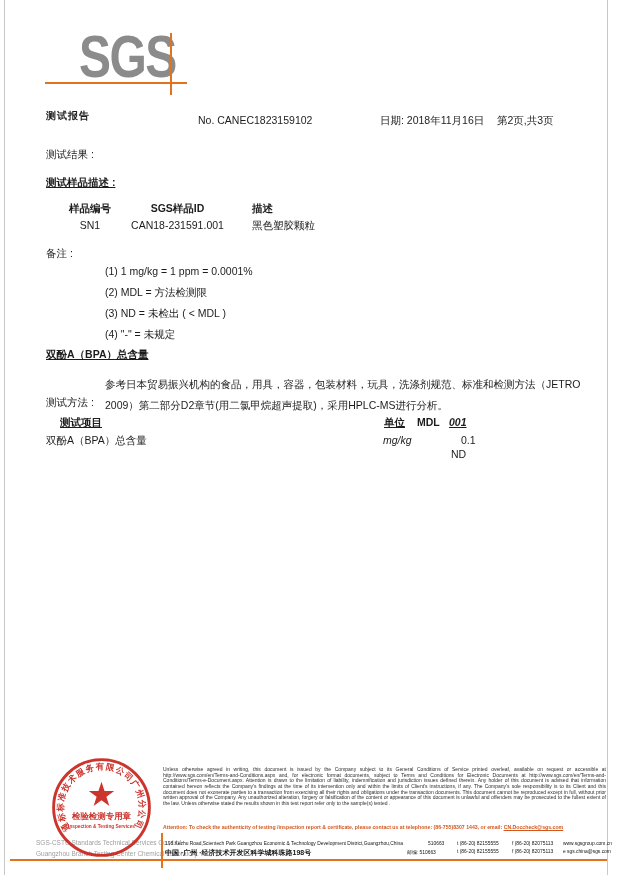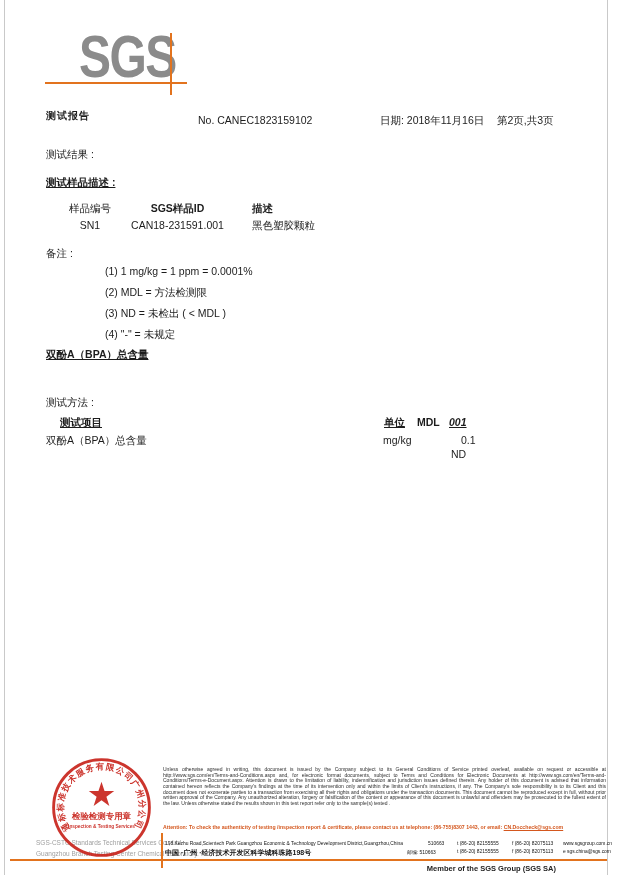--- a/index.html
+++ b/index.html
@@ -25,21 +25,21 @@
   
   .title       { left:46px;  top:109px; font-size:10px; font-weight:bold; letter-spacing:1px; }
   .report-no   { left:198px; top:114px; }
   .report-date { left:380px; top:114px; }
   .report-pages{ left:490px; top:114px;margin-left:7px; }
 
   
   .results-label   { left:46px; top:148px; }
   .sample-heading  { left:46px; top:176px; font-weight:bold; text-decoration:underline; }
 
-  .st-h1 { left:55px;  top:202px; width:70px; text-align:center; font-weight:normal; }
+  .st-h1 { left:55px;  top:202px; width:70px; text-align:center; font-weight:bold; }
   .st-h2 { left:130px; top:202px; width:95px; text-align:center; font-weight:bold; }
   .st-h3 { left:252px; top:202px; font-weight:bold; }
   .st-c1 { left:55px;  top:219px; width:70px; text-align:center; }
   .st-c2 { left:130px; top:219px; width:95px; text-align:center; }
   .st-c3 { left:252px; top:219px; }
 
   .notes-label { left:46px; top:247px; }
   .note-0 { left:105px; top:265px; }
   .note-1 { left:105px; top:286px; }
   .note-2 { left:105px; top:307px; }
@@ -47,21 +47,21 @@
 
   .bpa-heading  { left:46px; top:348px; font-weight:bold; text-decoration:underline; }
   .method-label { left:46px; top:396px; }
   .method-text  { left:105px; top:374px; width:478px; white-space:normal; line-height:21px; }
 
   .rt-h-item { left:60px;  top:416px; font-weight:bold; text-decoration:underline; }
   .rt-h-unit { left:384px; top:416px; font-weight:bold; text-decoration:underline; }
   .rt-h-mdl  { left:417px; top:416px; font-weight:bold; }
   .rt-h-001  { left:449px; top:416px; font-weight:bold; font-style:italic; text-decoration:underline; }
   .rt-c-item { left:46px;  top:434px; }
-  .rt-c-unit { left:383px; top:434px; }
+  .rt-c-unit { left:383px; top:434px;font-style:italic; }
   .rt-c-mdl  { left:421px; top:434px;margin-left:40px; }
   .rt-c-val  { left:451px; top:448px; }
 
   
   .stamp { position:absolute; left:50px; top:756px; width:103px; height:103px; opacity:0.92; }
   .company-1 { left:36px; top:839px; width:132px; text-align:center; font-size:6.5px; color:#a0a0a0; }
   .company-2 { left:36px; top:850px; width:132px; text-align:center; font-size:6.5px; color:#a0a0a0; }
 
   .legal { left:163px; top:767px; width:443px; white-space:normal; font-size:5px;
            line-height:5.65px; text-align:justify; color:#2d2d2d; }
@@ -113,20 +113,21 @@
   <div class="t st-c3">黑色塑胶颗粒</div>
 
   <div class="t notes-label">备注 :</div>
   <div class="t note-0">(1) 1 mg/kg = 1 ppm = 0.0001%</div>
   <div class="t note-1">(2) MDL = 方法检测限</div>
   <div class="t note-2">(3) ND = 未检出 ( &lt; MDL )</div>
   <div class="t note-3">(4) "-" = 未规定</div>
 
   <div class="t bpa-heading">双酚A（BPA）总含量</div>
   <div class="t method-label">测试方法 :</div>
+  <div class="t method-text">参考日本贸易振兴机构的食品，用具，容器，包装材料，玩具，洗涤剂规范、标准和检测方法（JETRO 2009）第二部分D2章节(用二氯甲烷超声提取)，采用HPLC-MS进行分析。</div>
 
   <div class="t rt-h-item">测试项目</div>
   <div class="t rt-h-unit">单位</div>
   <div class="t rt-h-mdl">MDL</div>
   <div class="t rt-h-001">001</div>
   <div class="t rt-c-item">双酚A（BPA）总含量</div>
   <div class="t rt-c-unit">mg/kg</div>
   <div class="t rt-c-mdl">0.1</div>
   <div class="t rt-c-val">ND</div>
 
@@ -160,15 +161,14 @@
   <div class="addr-row addr-row-2">
     <span class="a-cn">中国 ·广州 ·经济技术开发区科学城科珠路198号</span>
     <span class="a-post2">邮编: 510663</span>
     <span class="a-tel">t (86-20) 82155555</span>
     <span class="a-fax">f (86-20) 82075113</span>
     <span class="a-web">e  sgs.china@sgs.com</span>
   </div>
 
   <div class="footer-vline"></div>
   <div class="footer-hline"></div>
-  <div class="t member-line">Member of the SGS Group (SGS SA)</div>
 
 </div>
 
 </body></html>

